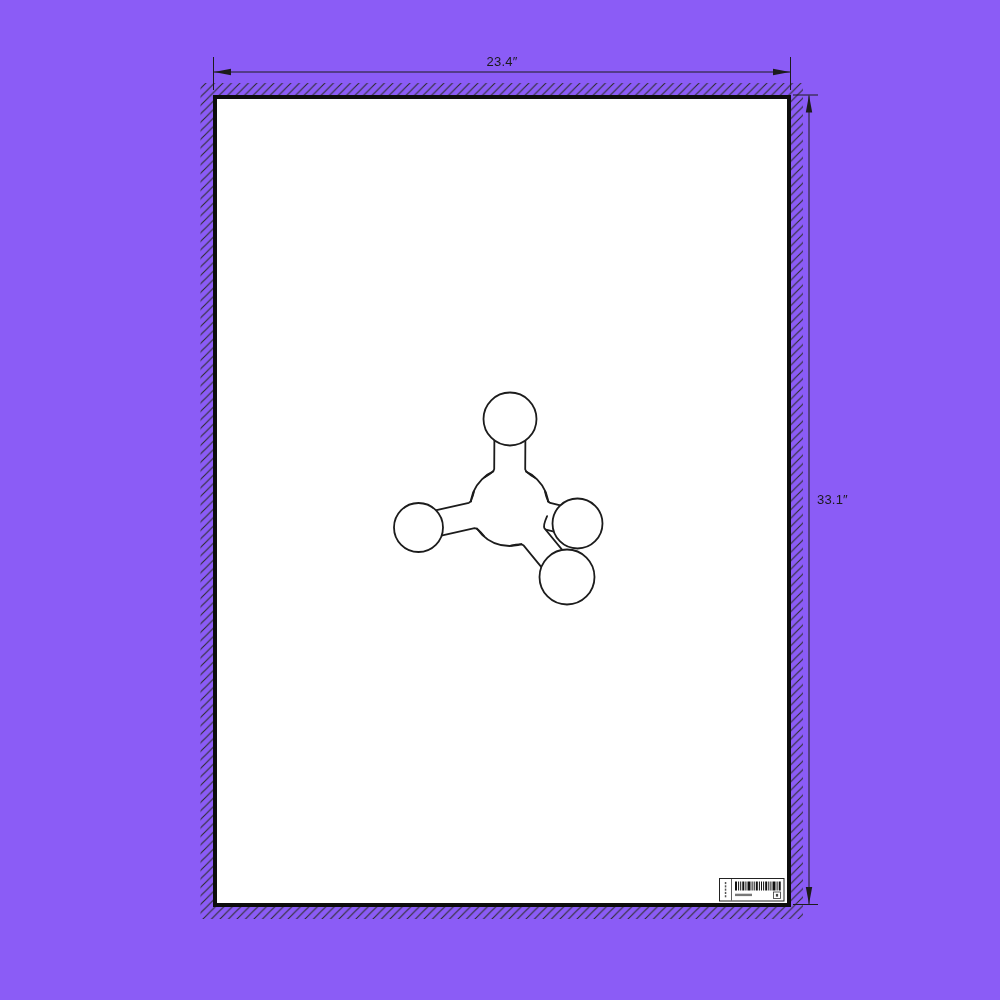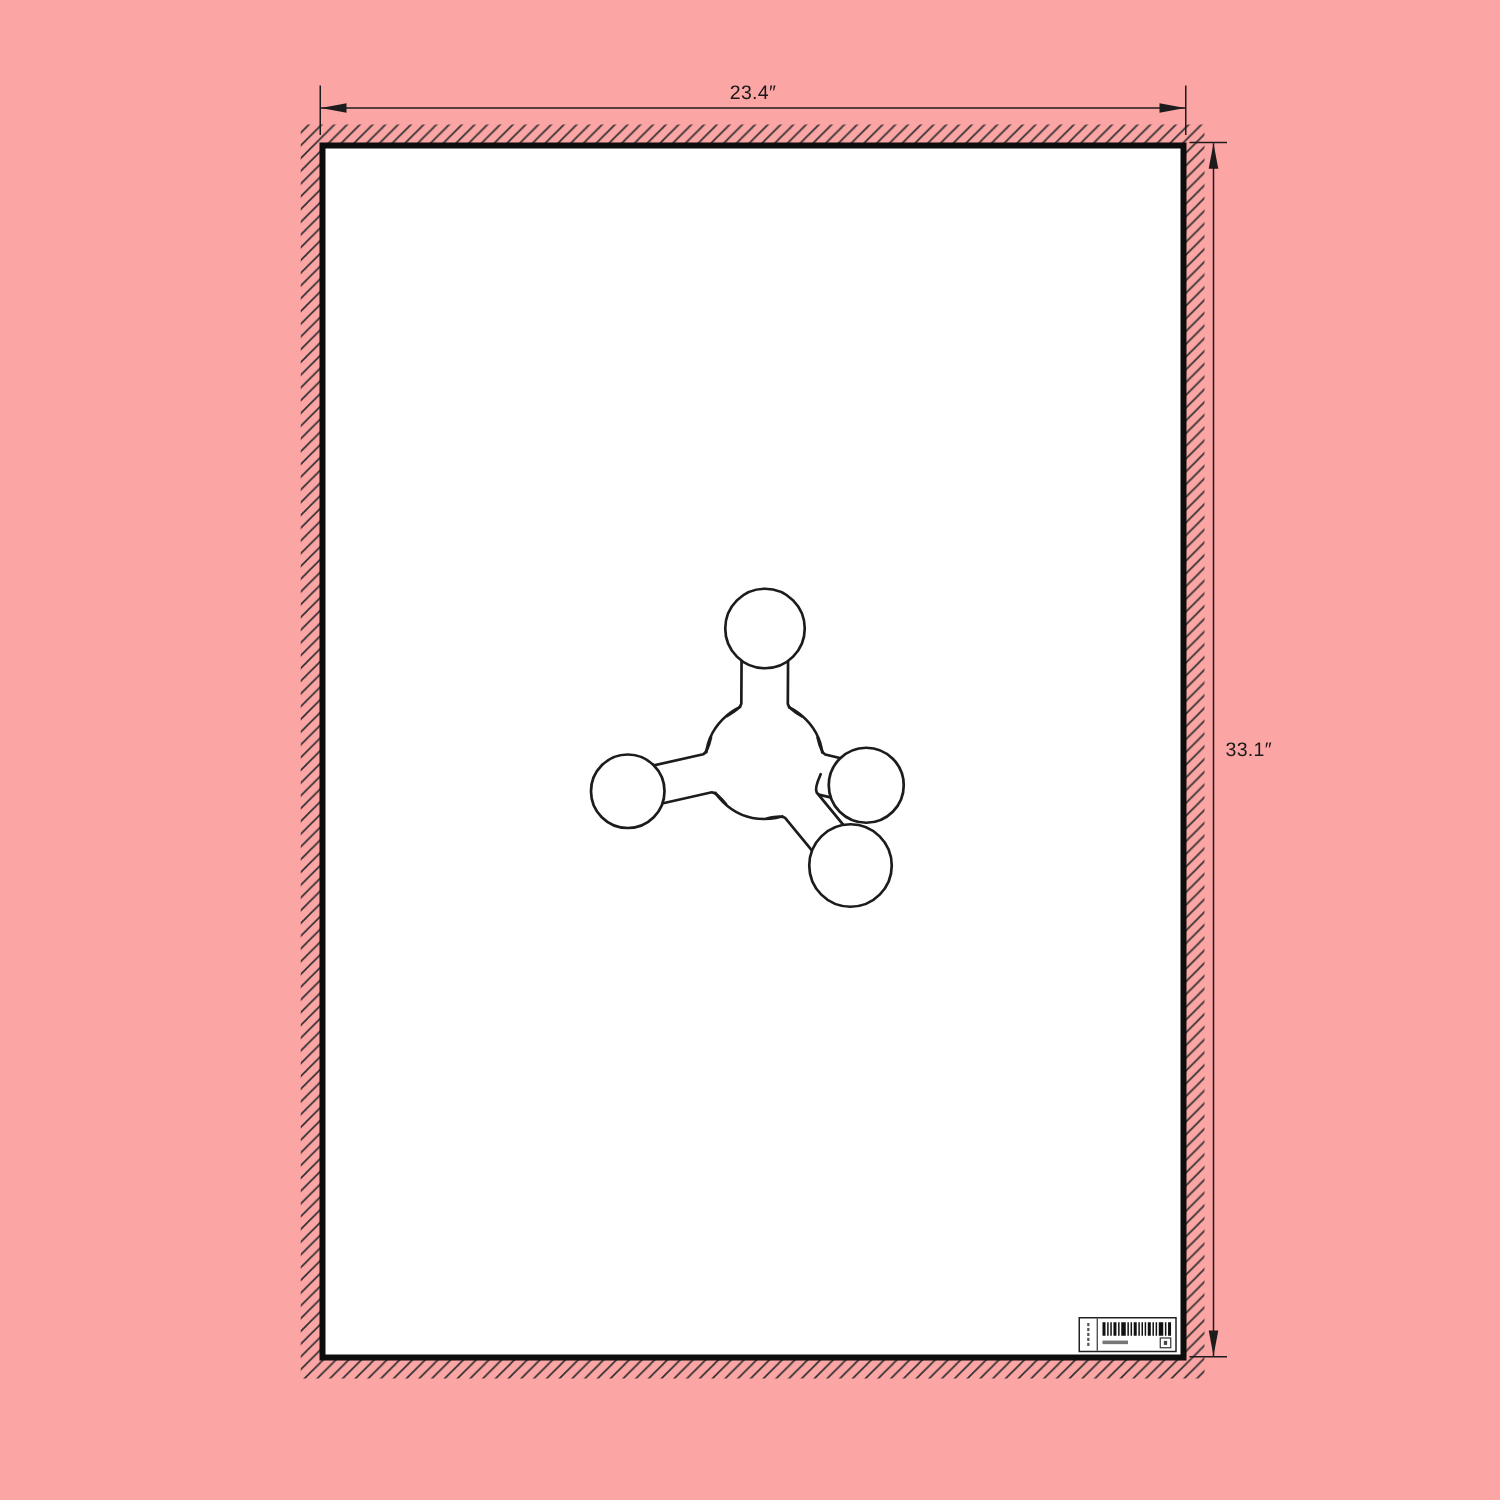--- a/index.html
+++ b/index.html
@@ -1,19 +1,19 @@
 <!DOCTYPE html>
 <html><head>
 <meta charset="utf-8">
 <style>
   html,body{margin:0;padding:0;background:#ffffff;}
   .canvas{
     position:relative;
     width:1000px;height:1000px;
-    background:#fca5a5;
+    background:#8b5cf6;
     overflow:hidden;
     font-family:"Liberation Sans","DejaVu Sans",sans-serif;
   }
   svg{position:absolute;left:0;top:0;}
   text.dim{
     font-family:"Liberation Sans","DejaVu Sans",sans-serif;
     font-size:13px;
     fill:#1a1a1a;
     letter-spacing:0.2px;
   }

